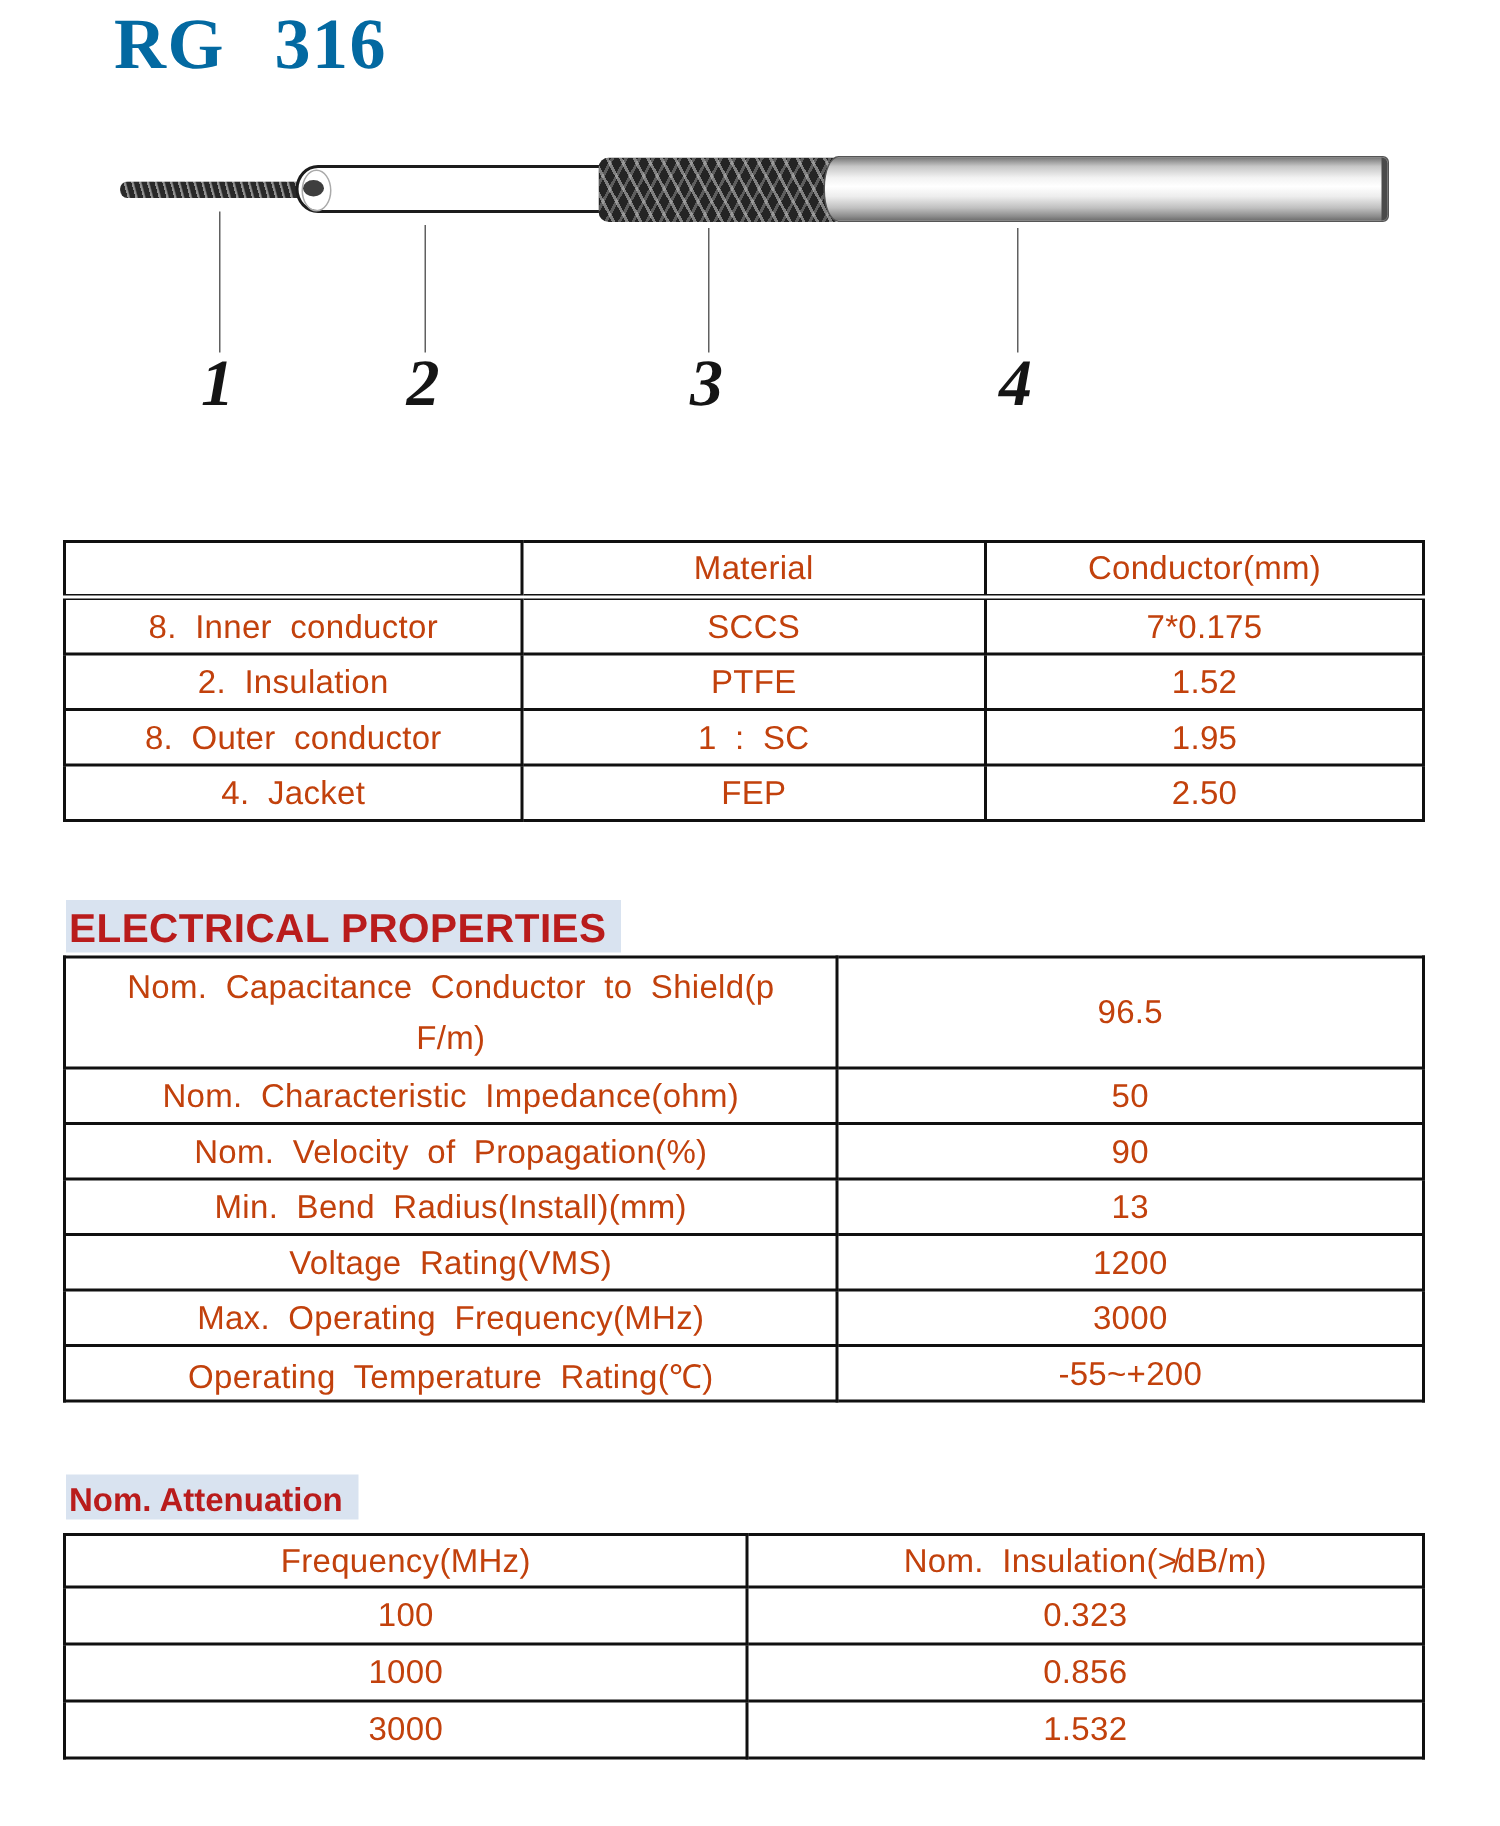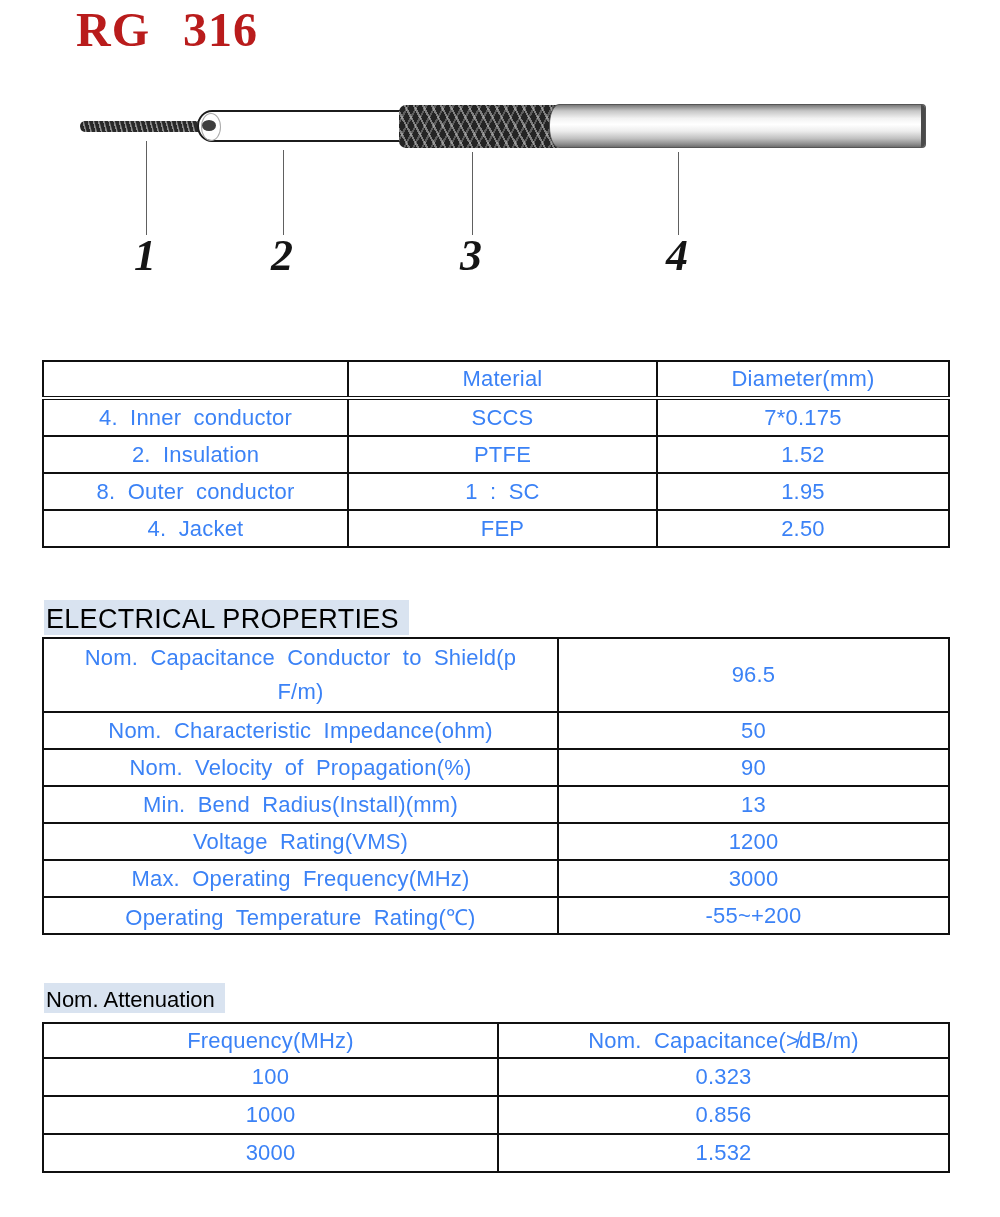--- a/index.html
+++ b/index.html
@@ -6,21 +6,21 @@
   .page {
     position:relative; width:1000px; height:1217px; overflow:hidden;
     background:#fff; color:#1a1a1a;
     font-family:"Liberation Sans", sans-serif;
   }
 
   
   .title {
     position:absolute; left:76px; top:2px;
     font-family:"Liberation Serif", serif;
-    font-weight:bold; font-size:48px; color:#b91c1c;
+    font-weight:bold; font-size:48px; color:#0369a1;
     letter-spacing:1px; word-spacing:20px;
   }
 
   
   .diagram { position:absolute; left:0; top:0; width:1000px; height:300px; }
   .wire {
     position:absolute; left:80px; top:121px; width:134px; height:11px;
     background-color:#4a4a4a;
     background-image:repeating-linear-gradient(75deg, rgba(230,230,230,.45) 0 1px, rgba(0,0,0,.45) 2px 5px);
     border-radius:5px 2px 2px 5px;
@@ -64,36 +64,36 @@
   .callout-num {
     position:absolute; top:230px; transform:translateX(-50%);
     font-family:"Liberation Serif", serif; font-style:italic; font-weight:bold;
     font-size:44px; color:#151515;
   }
   .cn1 { left:145px; } .cn2 { left:282px; } .cn3 { left:471px; } .cn4 { left:677px; }
 
   
   table.sheet {
     position:absolute; border-collapse:collapse; table-layout:fixed;
-    font-size:22px; color:#3b82f6;
+    font-size:22px; color:#c2410c;
   }
   table.sheet td {
     border:2px solid #101010; text-align:center; vertical-align:middle;
     padding:0; word-spacing:6px; letter-spacing:0.2px; overflow:hidden;
   }
 
   
   .spec { left:42px; top:360px; width:906px; }
   .spec td { height:35px; }
   .spec tr.hrow td { height:34px; border-bottom:4px double #101010; }
 
   
   .sect {
     position:absolute; left:44px; display:inline-block;
-    font-weight:normal; color:#000000; background:#d9e3f0;
+    font-weight:bold; color:#b91c1c; background:#d9e3f0;
     padding:5px 10px 2px 2px; line-height:1.05;
   }
   .sect-elec { top:600px; font-size:27px; letter-spacing:0.3px; }
   .sect-attn { top:983px; font-size:22px; }
 
   
   .elec { left:42px; top:637px; width:906px; }
   .elec td { height:35px; word-spacing:8px; }
   .elec tr.tall td { height:72px; }
   .elec .two-line div { line-height:34px; }
@@ -135,24 +135,24 @@
   <table class="sheet spec">
     <colgroup>
         <col style="width:305px">
         <col style="width:309px">
         <col style="width:292px">
       </colgroup>
     <tbody>
         <tr class="hrow">
       <td></td>
       <td>Material</td>
-      <td>Diameter(mm)</td>
-    </tr>
-    <tr>
-      <td>4.  Inner conductor</td>
+      <td>Conductor(mm)</td>
+    </tr>
+    <tr>
+      <td>8.  Inner conductor</td>
       <td>SCCS</td>
       <td>7*0.175</td>
     </tr>
     <tr>
       <td>2.  Insulation</td>
       <td>PTFE</td>
       <td>1.52</td>
     </tr>
     <tr>
       <td>8.  Outer conductor</td>
@@ -212,21 +212,21 @@
   <div class="sect sect-attn">Nom. Attenuation</div>
 
   <table class="sheet attn">
     <colgroup>
         <col style="width:455px">
         <col style="width:451px">
       </colgroup>
     <tbody>
         <tr class="hrow">
       <td>Frequency(MHz)</td>
-      <td>Nom. Capacitance(≯dB/m)</td>
+      <td>Nom. Insulation(≯dB/m)</td>
     </tr>
     <tr>
       <td>100</td>
       <td>0.323</td>
     </tr>
     <tr>
       <td>1000</td>
       <td>0.856</td>
     </tr>
     <tr>

